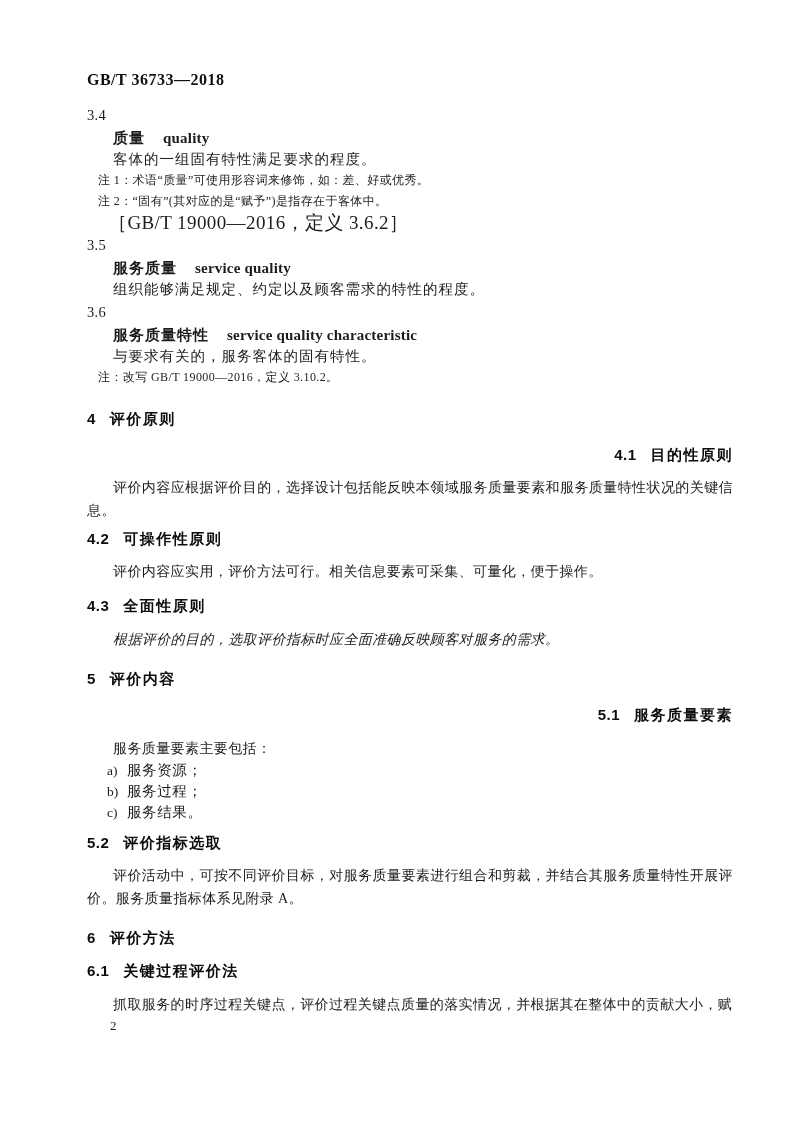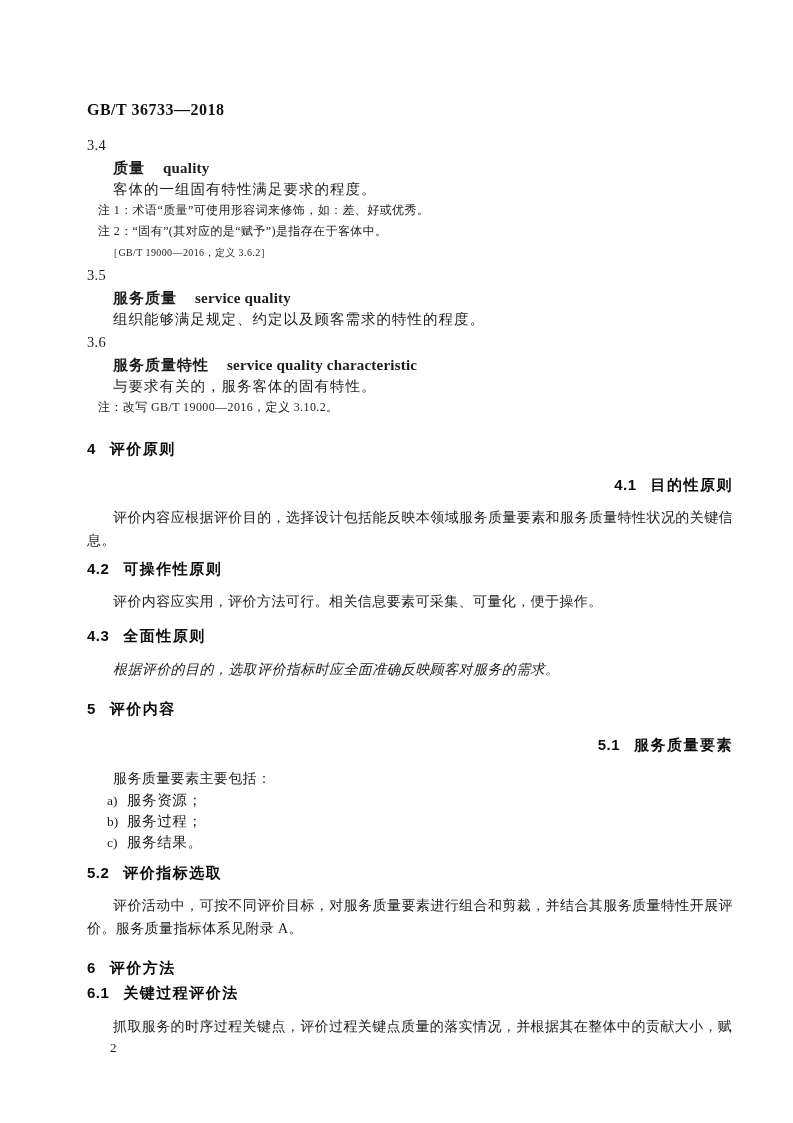--- a/index.html
+++ b/index.html
@@ -5,21 +5,21 @@
   html, body { margin: 0; padding: 0; background: #e9e9e9; }
   .page {
     position: relative;
     width: 793px;
     height: 1123px;
     margin: 0 auto;
     background: #ffffff;
     color: #1c1c1c;
     font-family: "Liberation Serif", "DejaVu Serif", serif;
     box-sizing: border-box;
-    padding: 100px 60px 0 87px;
+    padding: 70px 60px 0 87px;
     overflow: hidden;
   }
   
   .doc-header {
     font-family: "Liberation Serif", "DejaVu Serif", serif;
     font-weight: 700;
     font-size: 16px;
     line-height: 20px;
     letter-spacing: 0.5px;
     color: #111;
@@ -54,21 +54,21 @@
     text-indent: 26px;
   }
   .t-note {
     font-size: 12px;
     line-height: 21px;
     margin-left: 11px;
     letter-spacing: 0.4px;
     color: #222;
   }
   .t-source {
-    font-size: 10px;
+    font-size: 19px;
     line-height: 21px;
     margin-left: 21px;
     letter-spacing: 0.4px;
   }
   .gap-term { margin-top: 2px; }
   
   .clause-h {
     font-family: "Liberation Sans", "DejaVu Sans", sans-serif;
     font-weight: 700;
     font-size: 15px;
@@ -106,21 +106,21 @@
     line-height: 18px;
     margin-left: 23px;
     margin-top: 1px;
   }
   .mt6  { margin-top: 6px; }
   .mt9  { margin-top: 9px; }
   .mt10 { margin-top: 12px; font-style: italic; }
   .mt11 { margin-top: 11px; }
   .mt12 { margin-top: 12px; }
   .mt15 { margin-top: 15px; text-align: right; }
-  .mt16 { margin-top: 4px; }
+  .mt16 { margin-top: 12px; }
   .mt17 { margin-top: 17px; }
   .mt20 { margin-top: 20px; }
 </style>
 </head>
 <body>
 
 <div class="page">
 
   <div class="doc-header">GB/T 36733—2018</div>
 

